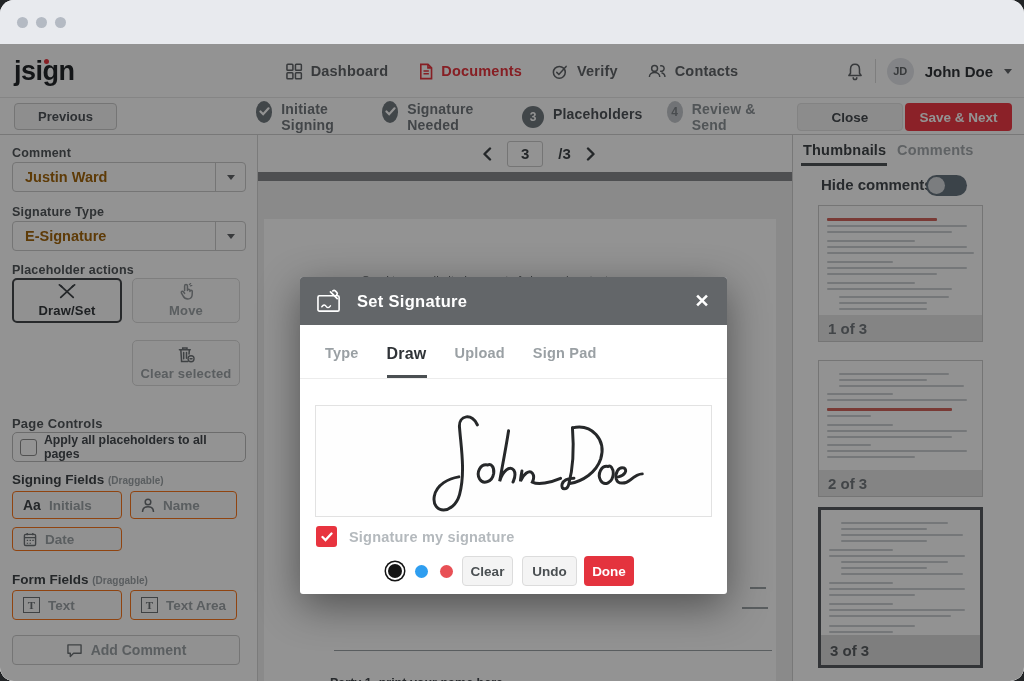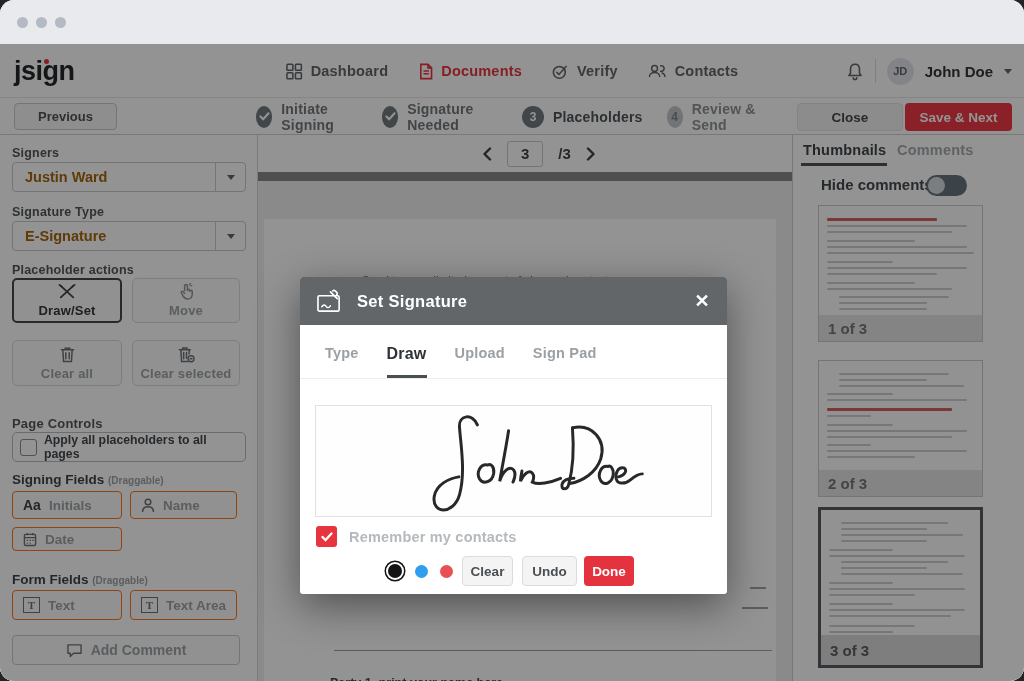--- a/index.html
+++ b/index.html
@@ -27,21 +27,21 @@
   .userarea { position:absolute; right:12px; top:0; height:54px; display:flex; align-items:center; gap:11px; }
   .vdivider { width:1px; height:24px; background:#d9d9d9; }
   .avatar { width:27px; height:27px; border-radius:50%; background:#e3e5e9; color:#5d6165; font-size:11px; font-weight:700; display:flex; align-items:center; justify-content:center; }
   .username { font-size:15px; font-weight:700; color:#2b2f33; }
   .caret { width:0; height:0; border-left:4.5px solid transparent; border-right:4.5px solid transparent; border-top:5.5px solid #5d6165; }
 
   
   .stepbar { position:absolute; top:54px; left:0; right:0; height:37px; background:#fff; border-bottom:1px solid #cfcfcf; }
   .btn-previous { position:absolute; left:14px; top:5px; width:103px; height:27px; background:#f6f6f6; border:1px solid #c9c9c9; border-radius:4px; font-size:13px; font-weight:600; color:#4a4f54; }
   .steps { position:absolute; left:50%; transform:translateX(-50%); top:0; height:37px; display:flex; align-items:center; gap:24px; }
-  .step { display:flex; align-items:center; gap:9px; }
+  .step { display:flex; align-items:flex-start; gap:9px; }
   .stepcircle { width:22px; height:22px; border-radius:50%; display:flex; align-items:center; justify-content:center; font-size:12px; font-weight:700; color:#fff; }
   .stepcircle.done, .stepcircle.current { background:#6e767c; }
   .stepcircle.upcoming { background:#c3c7cb; color:#7c8187; }
   .steplabel { font-size:14px; font-weight:600; color:#6f757a; letter-spacing:.2px; }
   .step.current .steplabel { color:#4a4f54; }
   .step.upcoming .steplabel { color:#8a9095; }
   .btn-close { position:absolute; right:121px; top:5px; width:106px; height:28px; background:#f2f2f2; border:1px solid #e2e2e2; border-radius:4px; font-size:13.5px; font-weight:600; color:#3f4449; }
   .btn-savenext { position:absolute; right:12px; top:5px; width:107px; height:28px; background:#f03540; border:none; border-radius:4px; font-size:13.5px; font-weight:700; color:#fff; }
 
   
@@ -238,21 +238,21 @@
             <span class="steplabel">Review &amp; Send</span>
           </div>
         </div>
         <button class="btn-close">Close</button>
         <button class="btn-savenext">Save &amp; Next</button>
       </div>
 
       <div class="bodyrow">
 
         <aside class="sidebar">
-          <div class="sb-label" style="top:11px">Signers</div>
+          <div class="sb-label" style="top:11px">Comment</div>
           <div class="sb-select" style="top:27px">
             <span class="val">Justin Ward</span>
             <span class="caretbox">
                 <span class="caret"></span>
               </span>
           </div>
           <div class="sb-label" style="top:70px">Signature Type</div>
           <div class="sb-select" style="top:86px">
             <span class="val">E-Signature</span>
             <span class="caretbox">
@@ -274,28 +274,20 @@
           <div class="sb-btn" style="left:132px; top:143px; width:108px; height:45px;">
             <span>
               <svg width="15" height="17" viewBox="0 0 16 18" fill="none" stroke="#8f9498" stroke-width="1.6" stroke-linecap="round" stroke-linejoin="round">
                 <path d="M6 8 V3 a1.5 1.5 0 0 1 3 0 V8 M9 8 a1.3 1.3 0 0 1 2.6 0 M11.6 9 a1.3 1.3 0 0 1 2.6 0 L14 13 C13.6 15.5 12 17 9.5 17 C7 17 5.5 16 4.5 14 L2.5 10.5 a1.3 1.3 0 0 1 2.2 -1.3 L6 11"></path>
                 <path d="M11 1.5 L12.5 0.5 M12 3 L13.8 2.6" stroke-width="1.2"></path>
               </svg>
             </span>
             <span class="blabel">Move</span>
           </div>
 
-          <div class="sb-btn" style="left:12px; top:205px; width:110px; height:46px;">
-            <span>
-              <svg width="15" height="17" viewBox="0 0 16 18" fill="none" stroke="#6a6f73" stroke-width="1.6" stroke-linecap="round">
-                <path d="M1.5 4 H14.5 M5.5 4 V2.2 H10.5 V4 M3 4 L3.8 16.5 H12.2 L13 4 M6.2 7 V13.5 M9.8 7 V13.5"></path>
-              </svg>
-            </span>
-            <span class="blabel">Clear all</span>
-          </div>
           <div class="sb-btn" style="left:132px; top:205px; width:108px; height:46px;">
             <span>
               <svg width="17" height="17" viewBox="0 0 18 18" fill="none" stroke="#6a6f73" stroke-width="1.6" stroke-linecap="round">
                 <path d="M1.5 4 H13 M5 4 V2.2 H9.5 V4 M3 4 L3.8 16.5 H10.5 M12 4 L11.7 8.5 M6 7 V13.5 M9 7 V13"></path>
                 <circle cx="13.8" cy="13.5" r="3.2" stroke-width="1.4"></circle>
                   <path d="M12.7 13.5 h2.2" stroke-width="1.4"></path>
               </svg>
             </span>
             <span class="blabel">Clear selected</span>
           </div>
@@ -507,21 +499,21 @@
             <path d="M318,90 C326,88 331,81 325,78 C318,76 313,85 315,93 C317,100 327,100 334,94 C340,89 346,86 350,86"></path>
           </svg>
         </div>
 
         <div class="rememberrow">
           <span class="redcheck">
             <svg width="12" height="10" viewBox="0 0 12 10" fill="none" stroke="#fff" stroke-width="2.3" stroke-linecap="round">
                 <path d="M1.5 5 L4.5 8 L10.5 1.5"></path>
               </svg>
           </span>
-          <span class="rememberlabel">Remember my contacts</span>
+          <span class="rememberlabel">Signature my signature</span>
         </div>
 
         <div class="modal-controls">
           <span class="dot-pen black"></span>
           <span class="dot-pen blue"></span>
           <span class="dot-pen red"></span>
           <button class="mbtn light clear">Clear</button>
           <button class="mbtn light undo">Undo</button>
           <button class="mbtn done">Done</button>
         </div>

